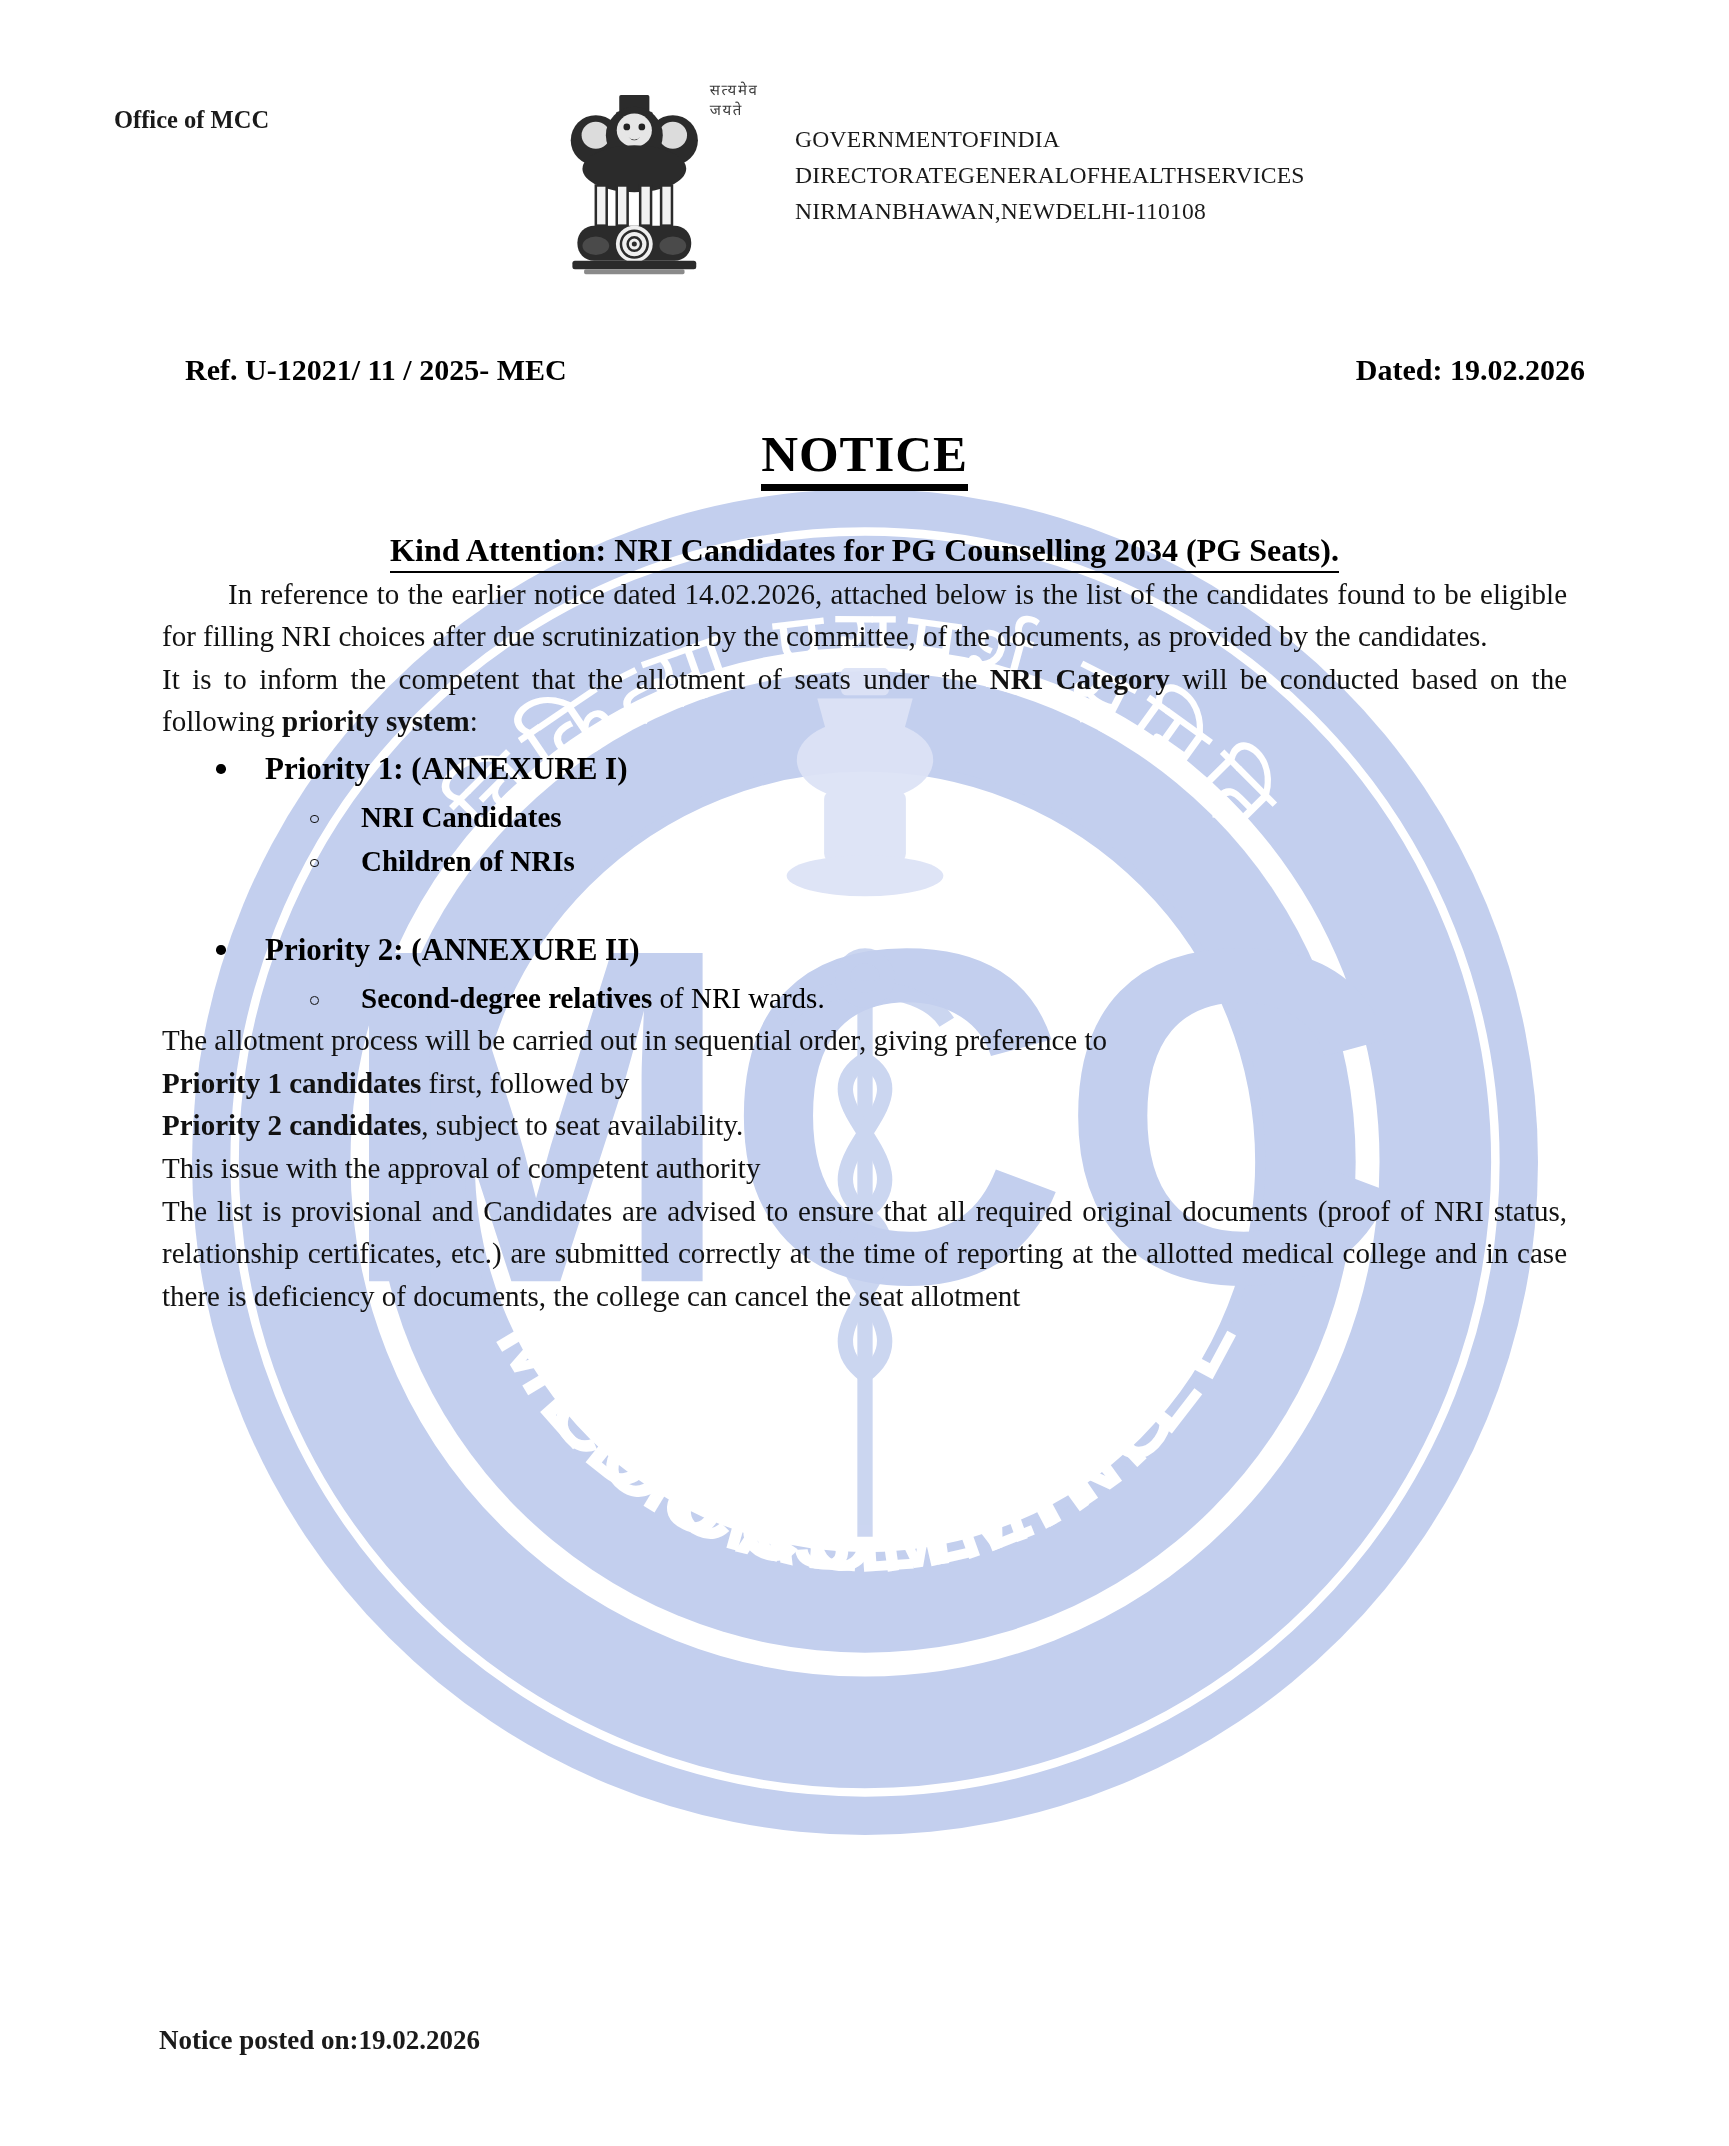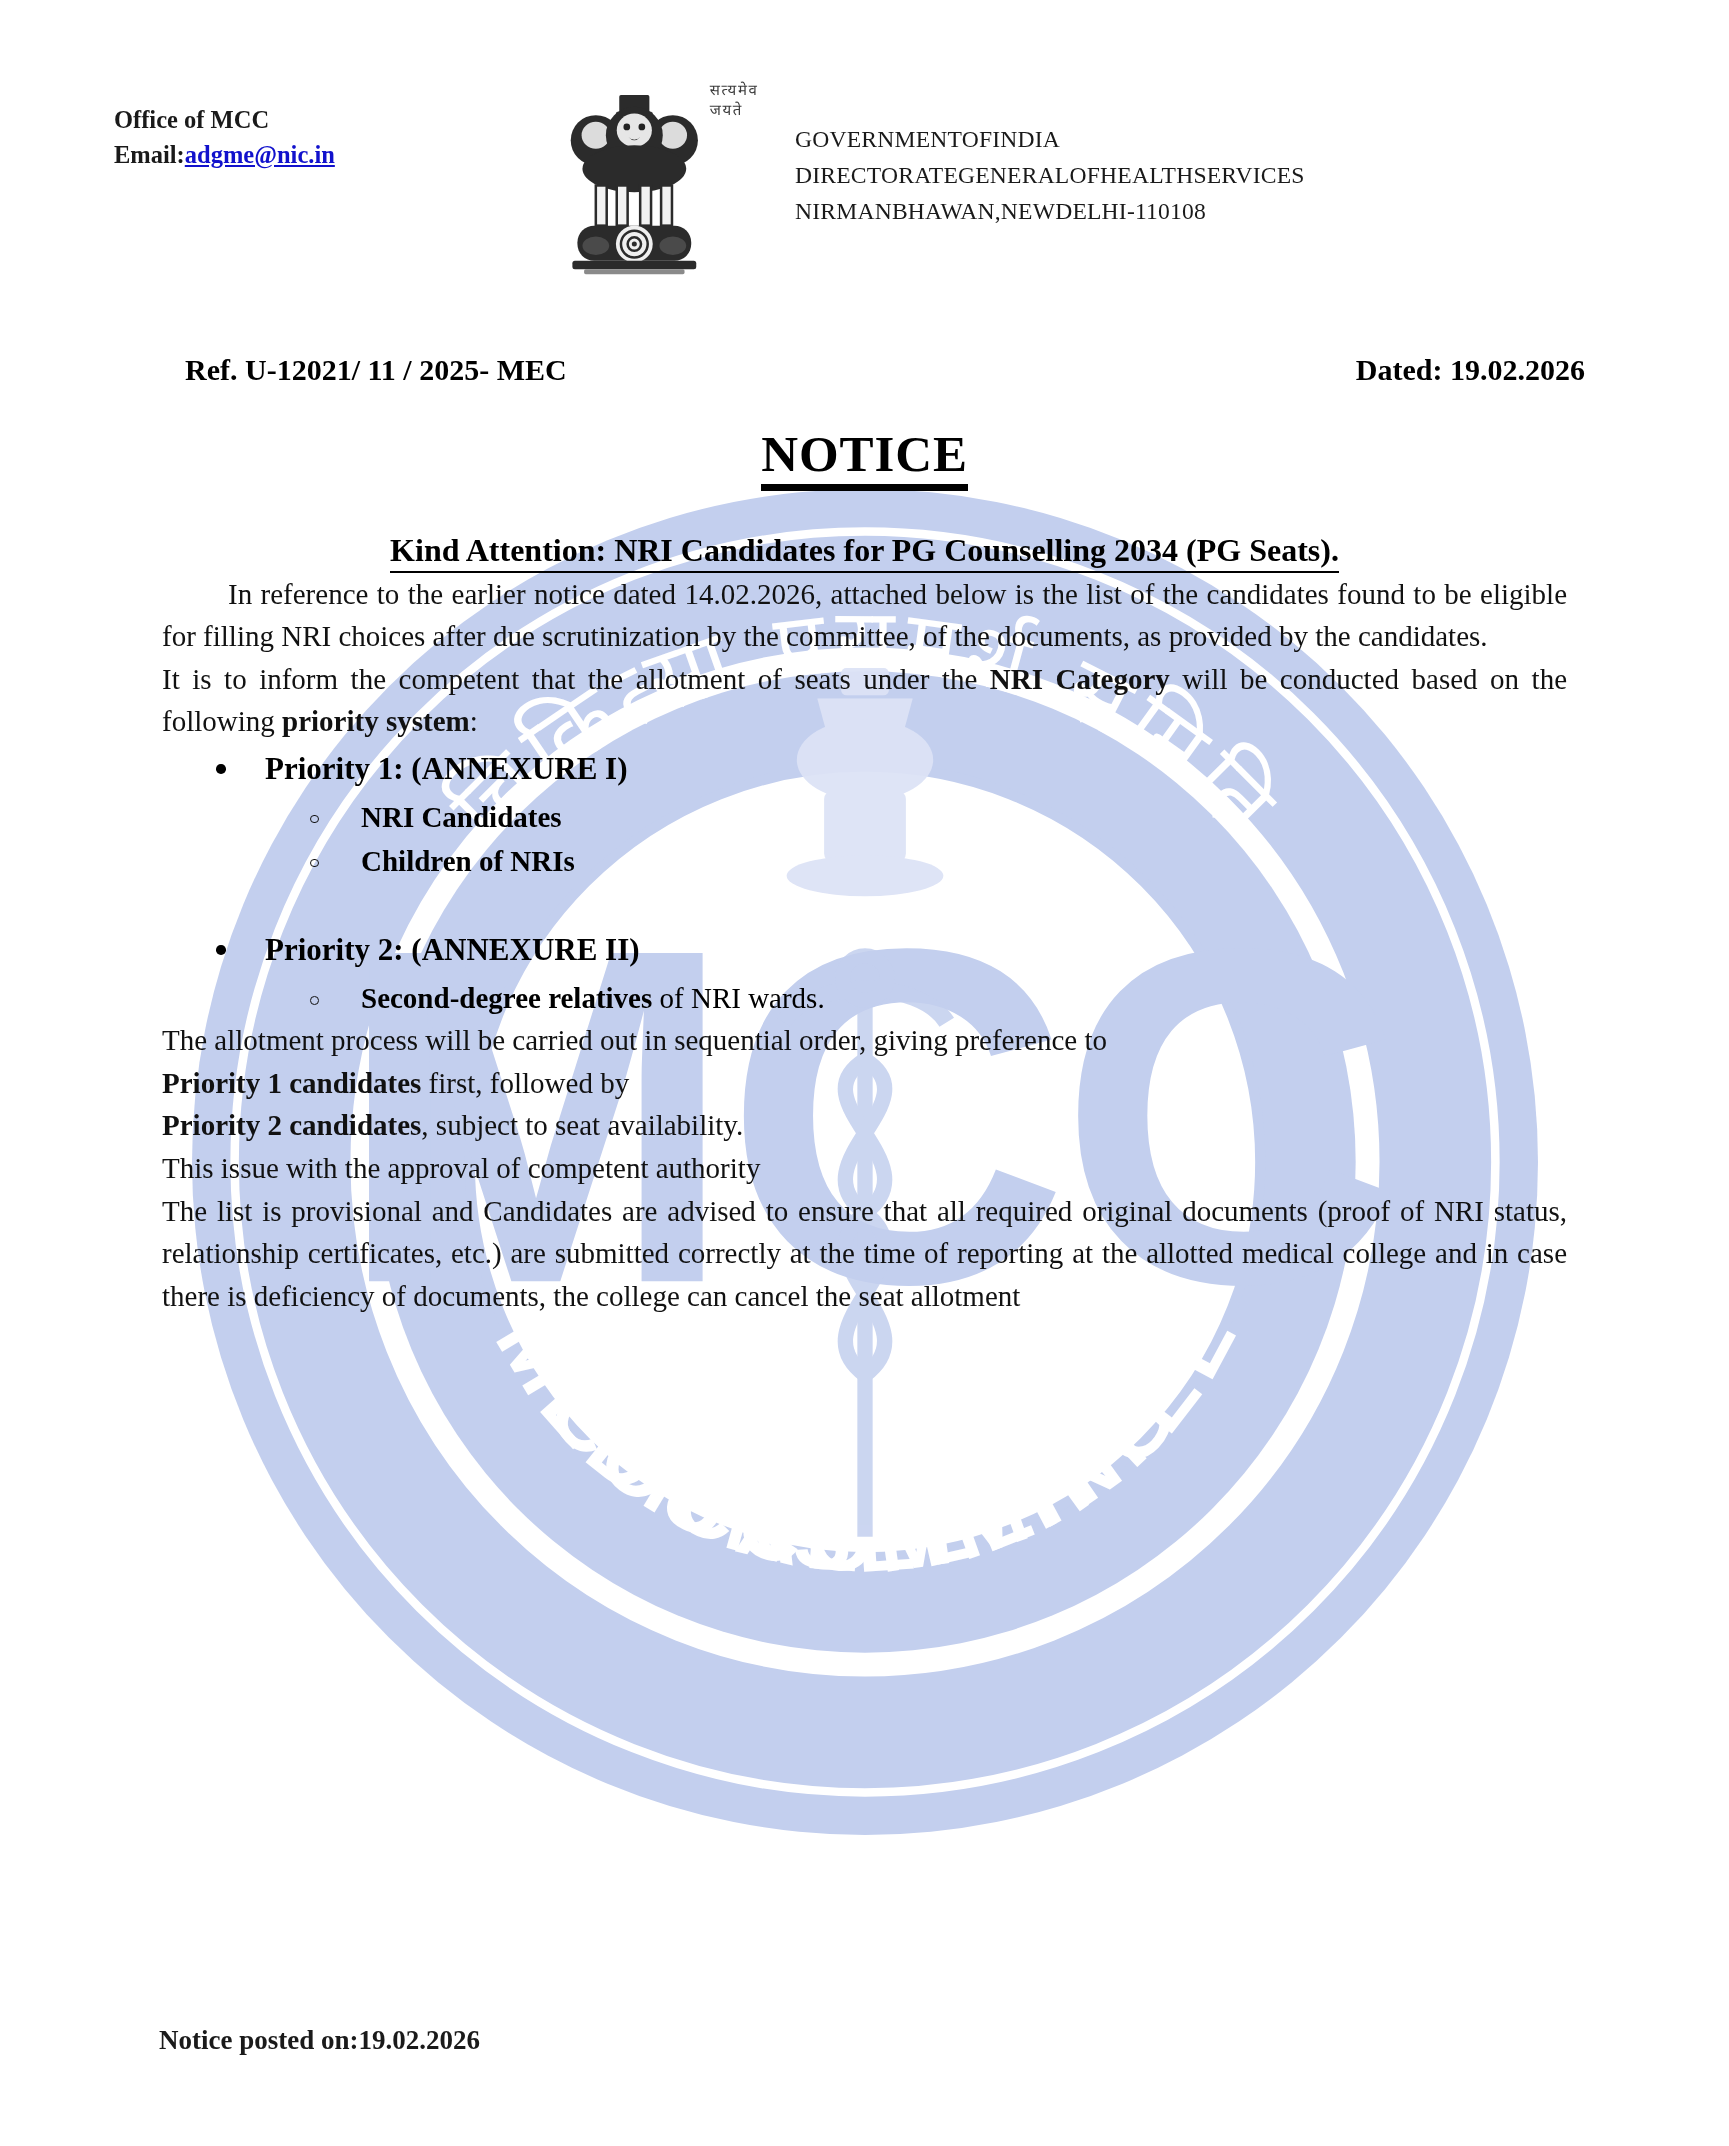--- a/index.html
+++ b/index.html
@@ -256,21 +256,20 @@
         <path d="M 352,318 C 368,292 432,292 448,318" stroke-width="10"></path>
         <circle cx="400" cy="292" r="13" stroke-width="9"></circle>
       </g>
     </svg>
   </div>
 
   <div class="letterhead">
 
     <div class="lh-left">
       <div>Office of MCC</div>
-      <div class="email-row"><span>Email:</span><a class="email-link" href="#">adgme@nic.in</a></div>
     </div>
 
     <div class="lh-emblem">
       <svg class="emblem-svg" viewBox="0 0 180 250" xmlns="http://www.w3.org/2000/svg" aria-hidden="true">
         <g fill="#2b2b2b">
 
           <rect x="72" y="8" width="36" height="22" rx="2"></rect>
           <rect x="68" y="28" width="44" height="8" rx="2" fill="#4a4a4a"></rect>
 
           <ellipse cx="44" cy="62" rx="30" ry="30"></ellipse>

